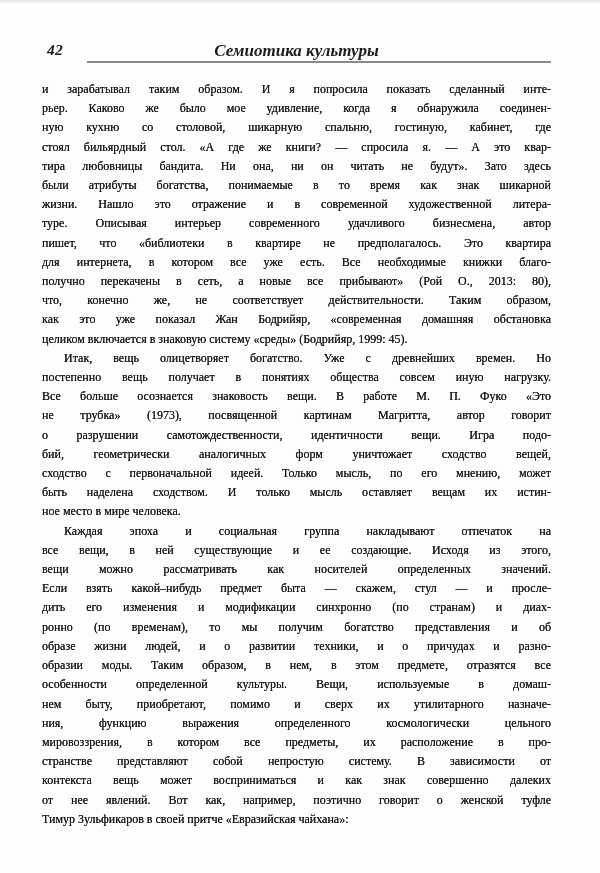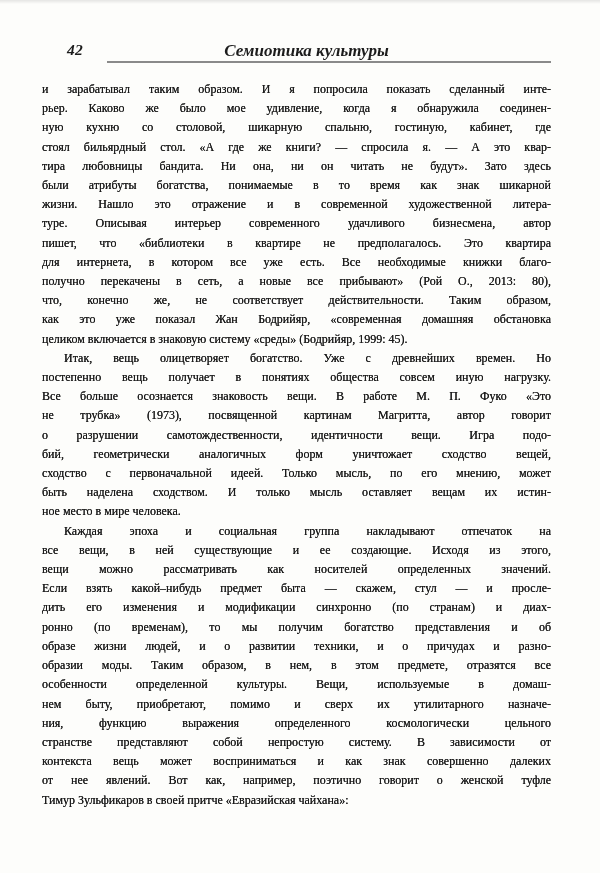--- a/index.html
+++ b/index.html
@@ -25,21 +25,20 @@
     left: 0; top: 0; right: 0; height: 4px;
     background: linear-gradient(to bottom, rgba(120,120,120,0.18), rgba(120,120,120,0));
     pointer-events: none;
   }
   .header {
     position: absolute;
     top: 40px;
     left: 42px;
     right: 49px;
     height: 26px;
-    margin-left: 20px;
   }
   .page-number {
     position: absolute;
     left: 5px;
     top: 1px;
     font-size: 15.5px;
     font-weight: bold;
     font-style: italic;
     letter-spacing: 0.3px;
   }
@@ -122,19 +121,20 @@
         <div class="line">все вещи, в ней существующие и ее создающие. Исходя из этого,</div>
         <div class="line">вещи можно рассматривать как носителей определенных значений.</div>
         <div class="line">Если взять какой–нибудь предмет быта — скажем, стул — и просле-</div>
         <div class="line">дить его изменения и модификации синхронно (по странам) и диах-</div>
         <div class="line">ронно (по временам), то мы получим богатство представления и об</div>
         <div class="line">образе жизни людей, и о развитии техники, и о причудах и разно-</div>
         <div class="line">образии моды. Таким образом, в нем, в этом предмете, отразятся все</div>
         <div class="line">особенности определенной культуры. Вещи, используемые в домаш-</div>
         <div class="line">нем быту, приобретают, помимо и сверх их утилитарного назначе-</div>
         <div class="line">ния, функцию выражения определенного космологически цельного</div>
+        <div class="line">мировоззрения, в котором все предметы, их расположение в про-</div>
         <div class="line">странстве представляют собой непростую систему. В зависимости от</div>
         <div class="line">контекста вещь может восприниматься и как знак совершенно далеких</div>
         <div class="line">от нее явлений. Вот как, например, поэтично говорит о женской туфле</div>
         <div class="line para-end">Тимур Зульфикаров в своей притче «Евразийская чайхана»:</div>
       </div>
     </div>
 </div>
 
 </body></html>

